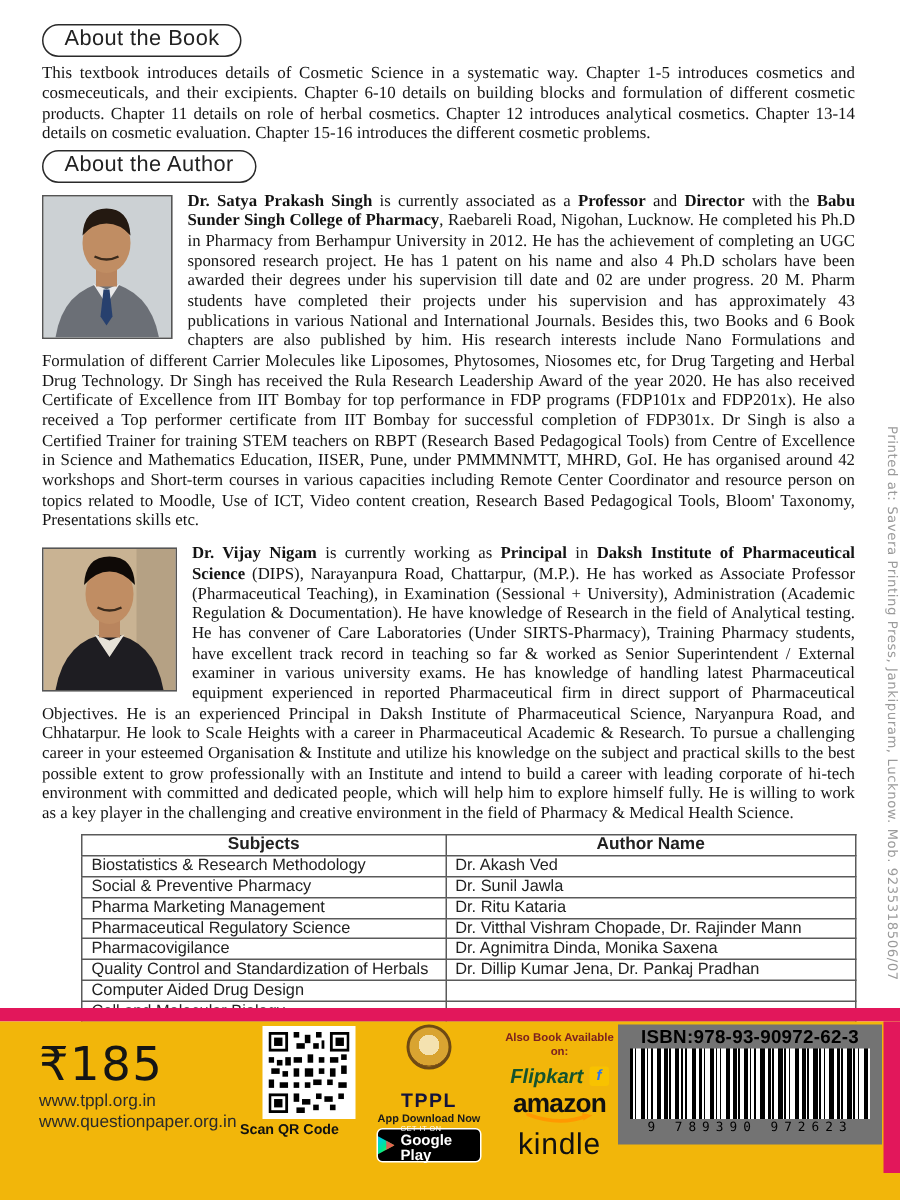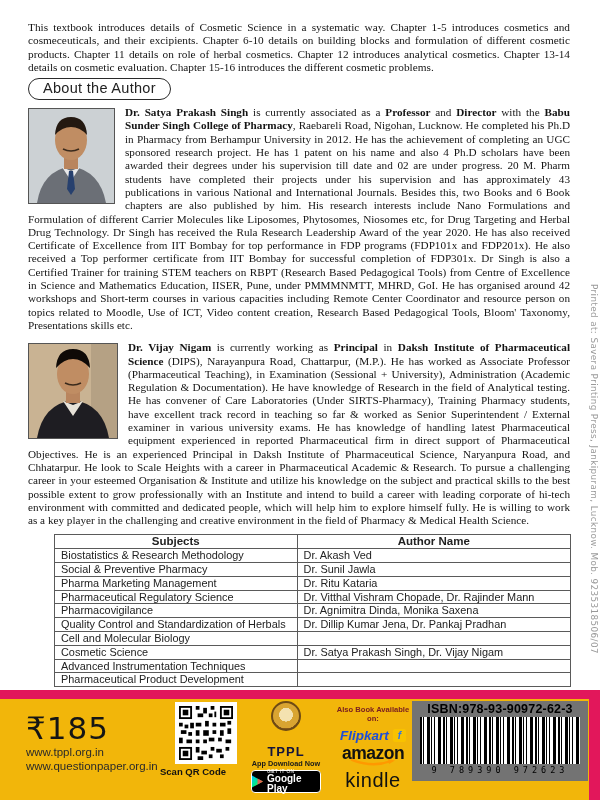--- a/index.html
+++ b/index.html
@@ -31,21 +31,21 @@
   table.syl td:first-child, table.syl th:first-child { width:47%; }
 
   
   .printer-note {
     position:absolute; right:1px; top:284px; height:400px;
     writing-mode:vertical-rl; font-family:"DejaVu Sans", sans-serif;
     font-size:8.8px; color:#9a9a9a; letter-spacing:0.4px; white-space:nowrap;
   }
 
   
-  .footer { position:absolute; left:0; right:0; bottom:0; height:110px; }
+  .footer { position:absolute; left:0; right:0; bottom:0; height:128px; }
   .pink-bar { position:absolute; top:0; left:0; right:0; height:9px; }
   .yellow { position:absolute; top:9px; left:0; right:0; bottom:0; }
   .pink-strip { position:absolute; top:0; right:0; width:11px; height:101px; }
 
   .price { position:absolute; left:26px; top:11px; font-family:"DejaVu Sans", sans-serif; font-size:31px; font-weight:500; color:#151515; letter-spacing:1px; }
   .urls { position:absolute; left:26px; top:47px; font-family:"Liberation Sans", sans-serif; font-size:11.5px; line-height:13.5px; color:#2a2a2a; }
 
   .qr-box { position:absolute; left:175px; top:3px; width:62px; height:62px; background:#fff; padding:4px; }
   .qr-label { position:absolute; left:160px; top:67px; width:92px; font-family:"Liberation Sans", sans-serif; font-weight:bold; font-size:9.5px; color:#111; }
 
@@ -80,20 +80,23 @@
       #000 7px 10px, #fff 10px 11px, #000 11px 12px, #fff 12px 14px,
       #000 14px 15px, #fff 15px 18px, #000 18px 21px, #fff 21px 23px); }
   .barcode-digits { font-family:"DejaVu Sans Mono", monospace; font-size:8.5px; color:#000; letter-spacing:4px; margin-top:1px; }
 </style>
 </head>
 <body>
 
 <div class="page">
   <div class="content">
 
+    <div class="badge">
+      <span>About the Book</span>
+    </div>
 
     <p class="para">This textbook introduces details of Cosmetic Science in a systematic way. Chapter 1-5 introduces cosmetics and cosmeceuticals, and their excipients. Chapter 6-10 details on building blocks and formulation of different cosmetic products. Chapter 11 details on role of herbal cosmetics. Chapter 12 introduces analytical cosmetics. Chapter 13-14 details on cosmetic evaluation. Chapter 15-16 introduces the different cosmetic problems.</p>
 
     <div class="badge" style="margin-top:4px;">
       <span>About the Author</span>
     </div>
 
     <div class="bio">
       <div class="photo">
         <svg width="85" height="94" viewBox="0 0 85 94">
@@ -151,20 +154,24 @@
               <td>Pharmaceutical Regulatory Science</td>
               <td>Dr. Vitthal Vishram Chopade, Dr. Rajinder Mann</td>
             </tr>
             <tr>
               <td>Pharmacovigilance</td>
               <td>Dr. Agnimitra Dinda, Monika Saxena</td>
             </tr>
             <tr>
               <td>Quality Control and Standardization of Herbals</td>
               <td>Dr. Dillip Kumar Jena, Dr. Pankaj Pradhan</td>
+            </tr>
+            <tr>
+              <td>Computer Aided Drug Design</td>
+              <td></td>
             </tr>
             <tr>
               <td>Cell and Molecular Biology</td>
               <td></td>
             </tr>
             <tr>
               <td>Cosmetic Science</td>
               <td>Dr. Satya Prakash Singh,  Dr. Vijay Nigam</td>
             </tr>
             <tr>
@@ -266,21 +273,21 @@
           <div class="gp-text">
             <div class="gp-getit">GET IT ON</div>
             <div class="gp-store">Google Play</div>
           </div>
         </div>
       </div>
 
       <div class="stores">
         <div class="also-label">Also Book Available on:</div>
         <div class="flipkart-row">
-          <span class="flipkart-text" style="color: #1d4ed8;">Flipkart</span>
+          <span class="flipkart-text" style="color: #14532d;">Flipkart</span>
           <span class="fk-icon" style="background: rgb(248, 194, 0); color: rgb(40, 116, 240);">f</span>
         </div>
         <div class="amazon-row">
           <span class="amazon-text">amazon</span>
           <svg class="amazon-smile" width="46" height="8" viewBox="0 0 46 8">
             <path d="M2,1 Q23,9 41,2" stroke="#ff9900" stroke-width="2.4" fill="none" stroke-linecap="round"></path>
             <polygon points="38,0 45,1.5 39,5" fill="#ff9900"></polygon>
           </svg>
         </div>
         <div class="kindle-text">kindle</div>

